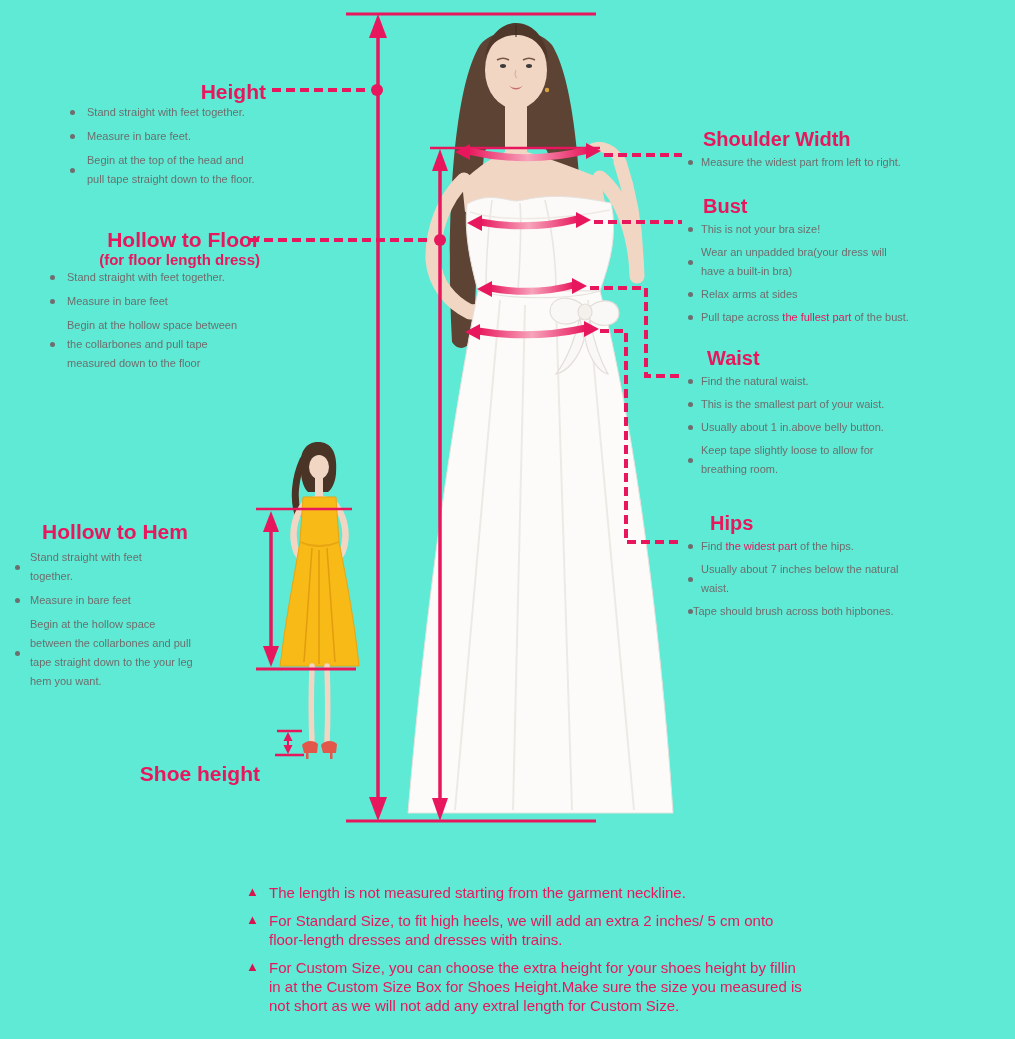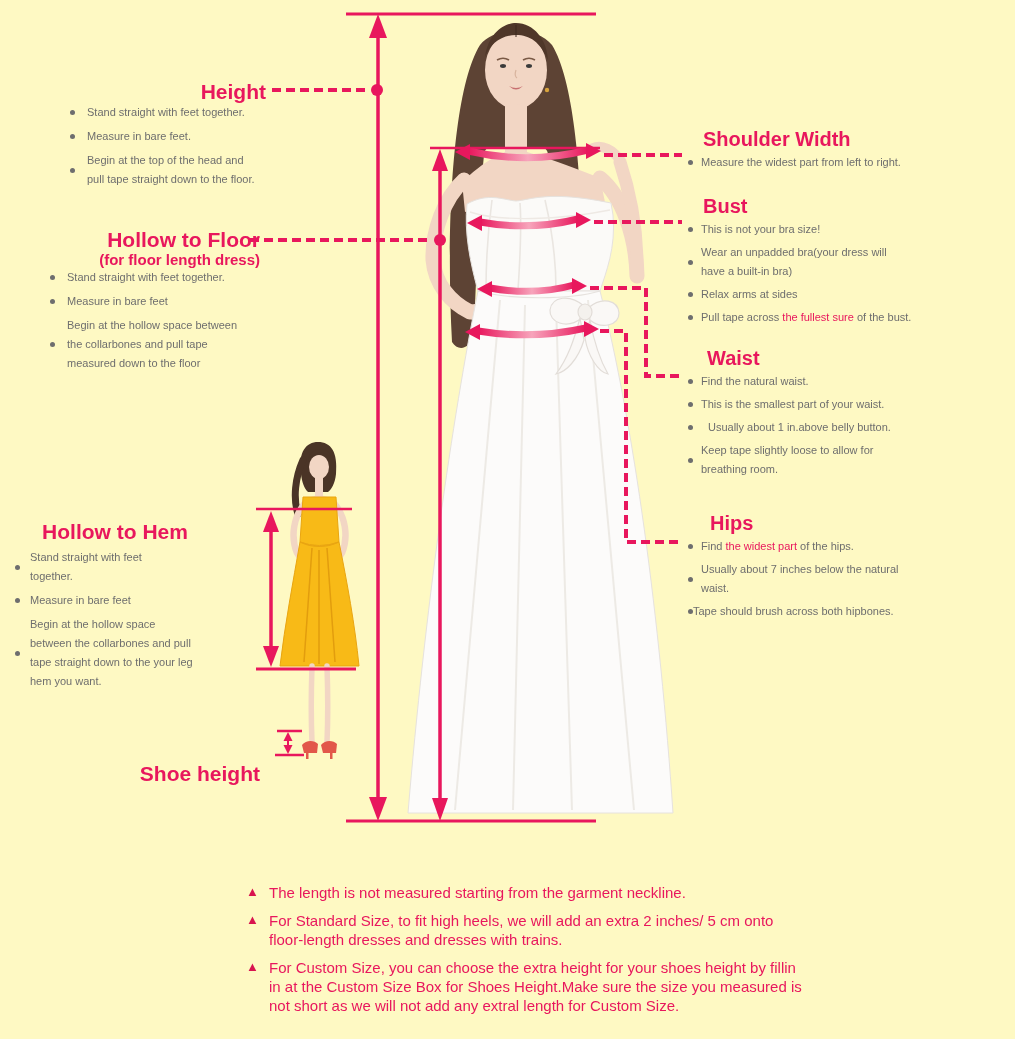--- a/index.html
+++ b/index.html
@@ -1,16 +1,16 @@
 <!DOCTYPE html>
 <html><head>
 <meta charset="utf-8">
 <style>
   html,body{margin:0;padding:0;background:#ffffff;}
-  #canvas{position:relative;width:1015px;height:1039px;background:#fef9c3;overflow:hidden;
+  #canvas{position:relative;width:1015px;height:1039px;background:#5eead4;overflow:hidden;
           font-family:"Liberation Sans", sans-serif;}
   .abs{position:absolute;}
   .pre{white-space:pre-line;}
   .sec-title{font-weight:bold;font-size:21px;color:#e8175d;line-height:23px;}
   .sec-title.sm{font-size:20px;}
   .sec-sub{font-weight:bold;font-size:15px;color:#e8175d;line-height:17px;}
   ul.blist{list-style:none;margin:0;padding:0;color:#6e6e6e;font-size:11px;line-height:19px;}
   ul.blist li{display:flex;align-items:center;margin:0 0 5px 0;}
   ul.blist li .dot{flex:0 0 5px;width:5px;height:5px;border-radius:50%;background:#6e6e6e;}
   ul.blist.tight li{margin-bottom:4px;}
@@ -237,37 +237,37 @@
           <span class="dot"></span>
           <span class="pre">Wear an unpadded bra(your dress will
 have a built-in bra)</span>
         </li>
       <li style="gap:8px">
           <span class="dot"></span>
           <span class="pre">Relax arms at sides</span>
         </li>
       <li style="gap:8px">
           <span class="dot"></span>
-          <span><span class="pre">Pull tape across </span><span class="hl">the fullest sure</span><span class="pre"> of the bust.</span></span>
+          <span><span class="pre">Pull tape across </span><span class="hl">the fullest part</span><span class="pre"> of the bust.</span></span>
         </li>
     </ul>
   </div>
 
   <div class="abs" style="left:688px;top:347px;width:327px">
     <div class="sec-title sm" style="margin-left:19px">Waist</div>
     <ul class="blist tight" style="margin-top:2px">
       <li style="gap:8px">
           <span class="dot"></span>
           <span class="pre">Find the natural waist.</span>
         </li>
       <li style="gap:8px">
           <span class="dot"></span>
           <span class="pre">This is the smallest part of your waist.</span>
         </li>
-      <li style="gap:15px">
+      <li style="gap:8px">
           <span class="dot"></span>
           <span class="pre">Usually about 1 in.above belly button.</span>
         </li>
       <li style="gap:8px">
           <span class="dot"></span>
           <span class="pre">Keep tape slightly loose to allow for
 breathing room.</span>
         </li>
     </ul>
   </div>

